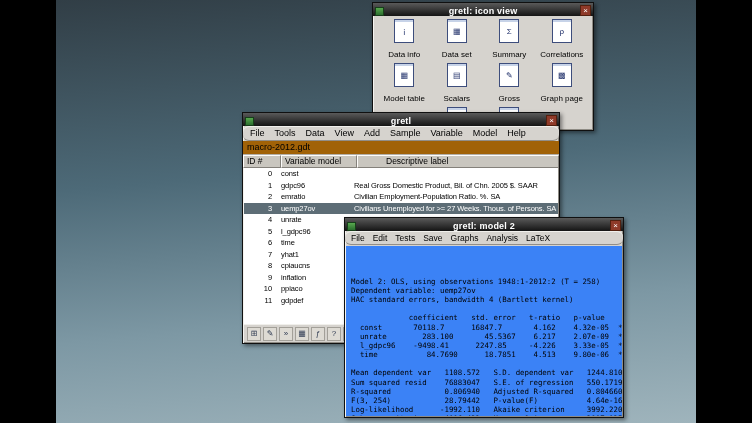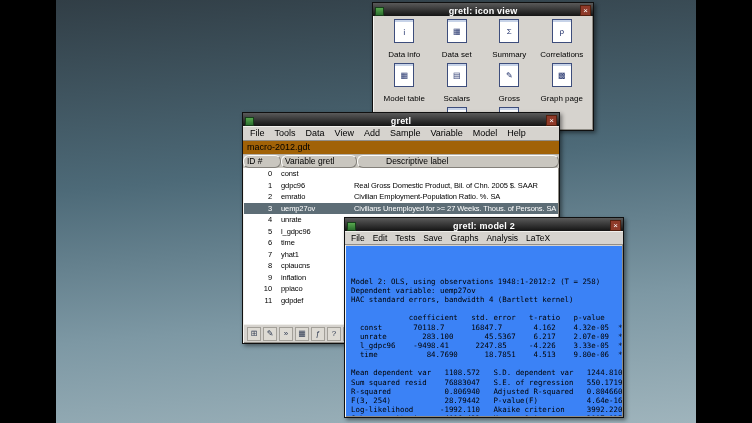--- a/index.html
+++ b/index.html
@@ -13,40 +13,40 @@
   .window { position:absolute; background:#d6d3ce; border:1px solid #101010;
     box-shadow:inset 1px 1px 0 #f4f3ef, inset -1px -1px 0 #8e8b84, 2px 2px 4px rgba(0,0,0,.45); }
   .titlebar { height:13px; background:linear-gradient(#5a5a5a,#141414); display:flex; align-items:flex-end;
     position:relative; padding:0 2px; color:#fff; }
   .titlebar .title { position:absolute; left:0; right:0; text-align:center; font-size:9px; font-weight:bold;
     letter-spacing:.2px; pointer-events:none; }
   .logo { width:9px; height:9px; background:linear-gradient(#58a84e,#2b6e2f); border:1px solid #173f1a; z-index:1; }
   .close { margin-left:auto; width:11px; height:11px; background:#8f3a29; border:1px solid #53200f;
     color:#fff; font-size:8px; line-height:9px; text-align:center; z-index:1; }
   .menubar { display:flex; align-items:center; height:15px; padding:0 2px; font-size:9px; color:#000;
-    background:#d6d3ce; border-bottom:1px solid #928e88; box-shadow:inset 0 1px 0 #f1f0ec; }
+    background:#d6d3ce; border-bottom:1px solid #928e88; box-shadow:inset 0 1px 0 #f1f0ec;border-radius:6px; }
   .menu-item { padding:1px 5px; white-space:nowrap; }
 
   
   .icon-view-window { left:316px; top:2px; width:222px; height:129px; z-index:1; overflow:hidden; }
   .icon-grid { display:grid; grid-template-columns:repeat(4,1fr); padding:3px 5px 0; }
   .icon-cell { height:44px; display:flex; flex-direction:column; align-items:center; overflow:visible; }
   .icon-cell.empty { visibility:hidden; }
   .doc { width:20px; height:24px; background:#fff; border:1px solid #3d4d7c; color:#20306a;
     display:flex; align-items:center; justify-content:center; font-size:8px; overflow:hidden;
     box-shadow:inset 0 2px 0 #c7d3e8; }
   .icon-label { font-size:8px; margin-top:7px; color:#000; white-space:nowrap; }
 
   
   .main-window { left:186px; top:112px; width:318px; height:232px; z-index:2; }
   .dataset-bar { height:14px; font-size:9px; padding:1px 4px; background:#a16207;
     border-bottom:1px solid #b3afa8; color:#000; }
   .thead { display:flex; height:13px; font-size:8.5px; background:#c9c6bf; color:#000; }
   .th { border-top:1px solid #fdfcfa; border-left:1px solid #fdfcfa; border-right:1px solid #84817b;
-    border-bottom:1px solid #84817b; padding:0 3px; line-height:11px; white-space:nowrap; overflow:hidden;border-radius:6px; }
+    border-bottom:1px solid #84817b; padding:0 3px; line-height:11px; white-space:nowrap; overflow:hidden; }
   .w-id { width:38px; } .w-name { width:76px; } .w-label { flex:1;padding-left:28px; }
   .tbody { position:absolute; top:55px; left:1px; right:1px; bottom:19px; background:#fff; overflow:hidden; }
   .trow { display:flex; height:11.5px; line-height:11.5px; font-size:7.5px; letter-spacing:-0.1px; color:#000; }
   .trow.selected { background:#5d6d76; color:#fff; }
   .c-id { width:34px; text-align:right; padding-right:6px; }
   .c-name { width:76px; padding-left:3px; white-space:nowrap; overflow:hidden; }
   .c-label { flex:1; white-space:nowrap; overflow:hidden; }
   .toolbar { position:absolute; left:1px; right:1px; bottom:1px; height:18px; background:#d6d3ce;
     border-top:1px solid #f1f0ec; display:flex; align-items:center; gap:2px; padding:0 3px; }
   .tool { width:14px; height:14px; background:#dedbd4; border:1px solid #a3a099; color:#2e3a52;
@@ -177,21 +177,21 @@
           <span class="menu-item">Sample</span>
           <span class="menu-item">Variable</span>
           <span class="menu-item">Model</span>
           <span class="menu-item">Help</span>
         </div>
       <div class="dataset-bar">
         <span>macro-2012.gdt</span>
       </div>
       <div class="thead">
         <span class="th w-id">ID #</span>
-        <span class="th w-name">Variable gretl</span>
+        <span class="th w-name">Variable model</span>
         <span class="th w-label">Descriptive label</span>
       </div>
       <div class="tbody">
 
           <div class="trow">
             <span class="c-id">0</span>
             <span class="c-name">const</span>
             <span class="c-label"></span>
           </div>
 

